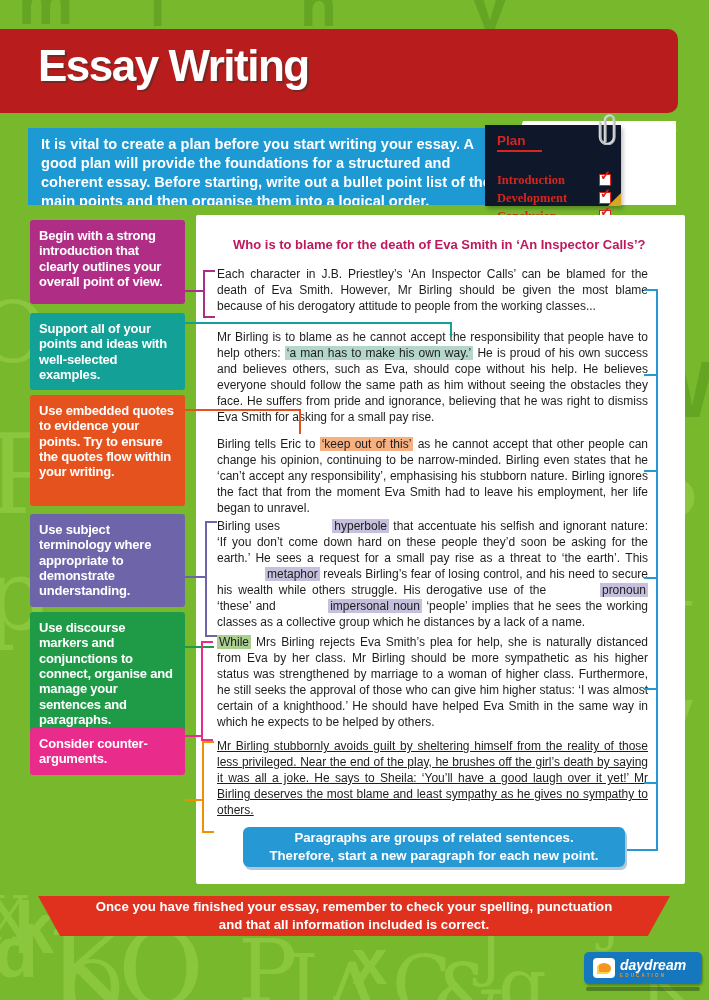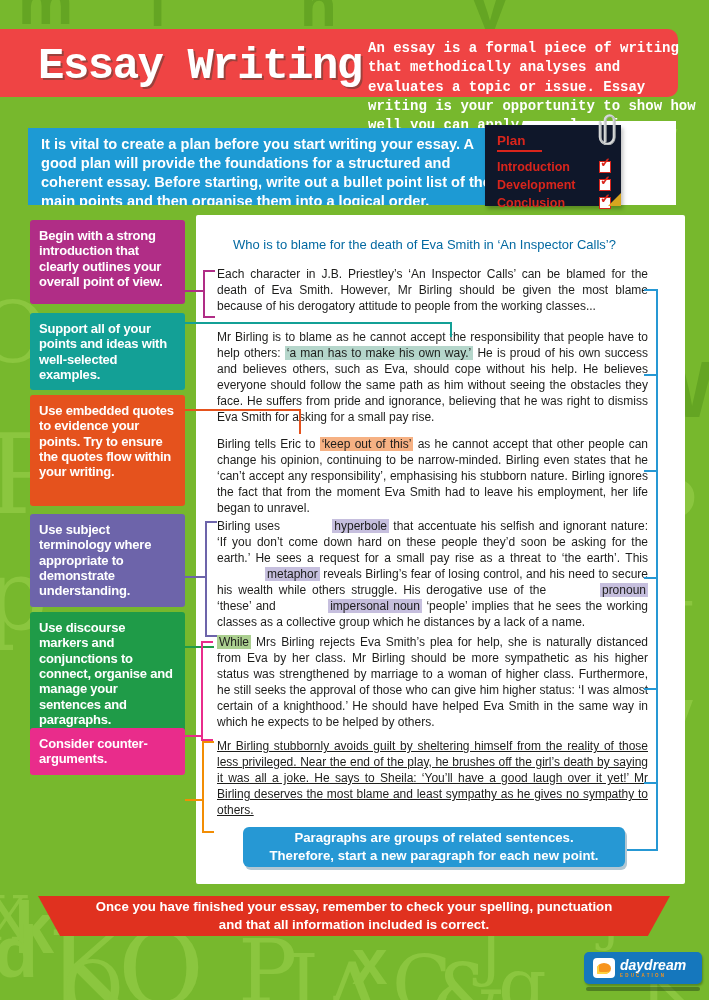--- a/index.html
+++ b/index.html
@@ -9,22 +9,22 @@
     font-family:"Liberation Sans", sans-serif;
   }
   
   .bg-letter{position:absolute; font-weight:bold; line-height:1; user-select:none;}
   .bl-light{color:#8bc63f;}
   .bl-dark{color:#64a523;}
   .bl-serif{font-family:"DejaVu Serif", serif; font-weight:normal;}
 
   
   .header-band{
-    position:absolute; left:0; top:29px; width:678px; height:68px;
-    background:#ef4444; border-radius:0 10px 10px 0;font-family:Liberation Mono, monospace;
+    position:absolute; left:0; top:29px; width:678px; height:84px;
+    background:#b91c1c; border-radius:0 10px 10px 0;
   }
   .header-title{
     position:absolute; left:38px; top:12px; margin:0;
     font-size:44px; font-weight:bold; letter-spacing:-1.5px; color:#ffffff;
     text-shadow:2px 2px 0 rgba(0,60,45,.35);
   }
   .header-desc{
     position:absolute; left:368px; top:10px; width:330px;
     font-size:14px; font-weight:bold; color:#ffffff; line-height:1.38;
   }
@@ -51,21 +51,21 @@
   .sticky-note::after{
     content:''; position:absolute; right:0; bottom:0;
     border-style:solid; border-width:0 0 13px 13px;
     border-color:transparent transparent #d8a61f transparent;
   }
   .note-title{
     display:inline-block; margin:8px 0 4px 12px; padding:0 16px 2px 0;
     font-size:13.5px; font-weight:bold; color:#d9251c;
     border-bottom:2px solid #d9251c;
   }
-  .note-rows{margin:2px 10px 0 12px;}
+  .note-rows{margin:15px 10px 0 12px;font-family:Liberation Serif, serif;}
   .note-row{display:flex; justify-content:space-between; align-items:center; height:18px;}
   .note-label{font-size:12.5px; font-weight:bold; color:#d9251c;}
   .note-box{
     position:relative; width:12px; height:12px; background:#ffffff;
     border:1.6px solid #d9251c; box-sizing:border-box;
   }
   .note-check{
     position:absolute; left:0px; top:-6px;
     font-size:13px; font-weight:bold; color:#d9251c; line-height:1;
   }
@@ -86,21 +86,21 @@
   .tip6{top:728px; min-height:45px;}
   .tip7{top:782px; min-height:102px;}
 
   
   .panel{
     position:absolute; left:196px; top:215px; width:489px; height:669px;
     background:#ffffff; border-radius:2px;
   }
   .essay-question{
     position:absolute; left:37px; top:22px; width:430px;
-    font-size:13px; font-weight:normal; color:#0369a1;
+    font-size:13px; font-weight:bold; color:#be185d;
   }
   .essay-para{
     position:absolute; left:21px; width:431px; margin:0;
     font-size:12px; color:#1d1d1b; line-height:16px; text-align:justify;
   }
   .para0{top:51px;}  .para1{top:114px;} .para2{top:221px;}
   .para3{top:303px;} .para4{top:419px;} .para5{top:523px;text-decoration:underline;}
   .hl{padding:0 2px;}
   .hl-teal{background:#b5d6cb;}
   .hl-orange{background:#f6b183;}
@@ -204,21 +204,20 @@
       <span class="bg-letter bl-light bl-serif" style="left: 392px; top: 946px; font-size: 78px;">C</span>
       <span class="bg-letter bl-light bl-serif" style="left: 430px; top: 952px; font-size: 86px;">&amp;</span>
       <span class="bg-letter bl-light bl-serif" style="left: 498px; top: 948px; font-size: 76px;">g</span>
       <span class="bg-letter bl-light bl-serif" style="left: 478px; top: 922px; font-size: 62px;">J</span>
       <span class="bg-letter bl-light bl-serif" style="left: 640px; top: 948px; font-size: 70px;">K</span>
       <span class="bg-letter bl-light bl-serif" style="left: 600px; top: 896px; font-size: 52px;">J</span>
     </div>
 
   <div class="header-band">
     <h1 class="header-title">Essay Writing</h1>
-    <div class="header-desc">An essay is a formal piece of writing that methodically analyses and evaluates a topic or issue. Essay writing is your opportunity to show how well you can apply your learning.</div>
   </div>
 
   <div class="plan-blue">
     <div class="plan-blue-text">It is vital to create a plan before you start writing your essay. A good plan will provide the foundations for a structured and coherent essay. Before starting, write out a bullet point list of the main points and then organise them into a logical order.</div>
   </div>
   <div class="note-backing"></div>
   <div class="sticky-note">
     <span class="note-title">Plan</span>
     <div class="note-rows" id="plan-checklist">
         <div class="note-row">

